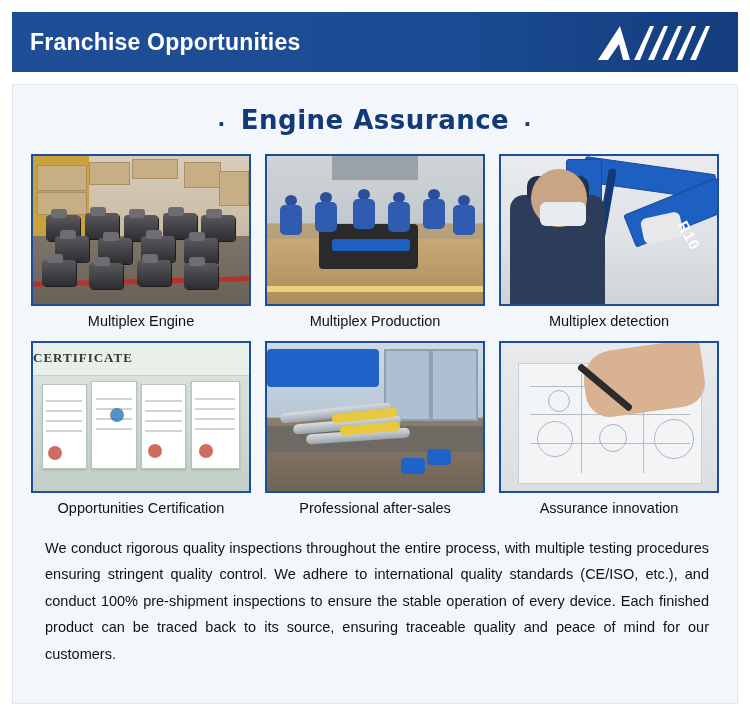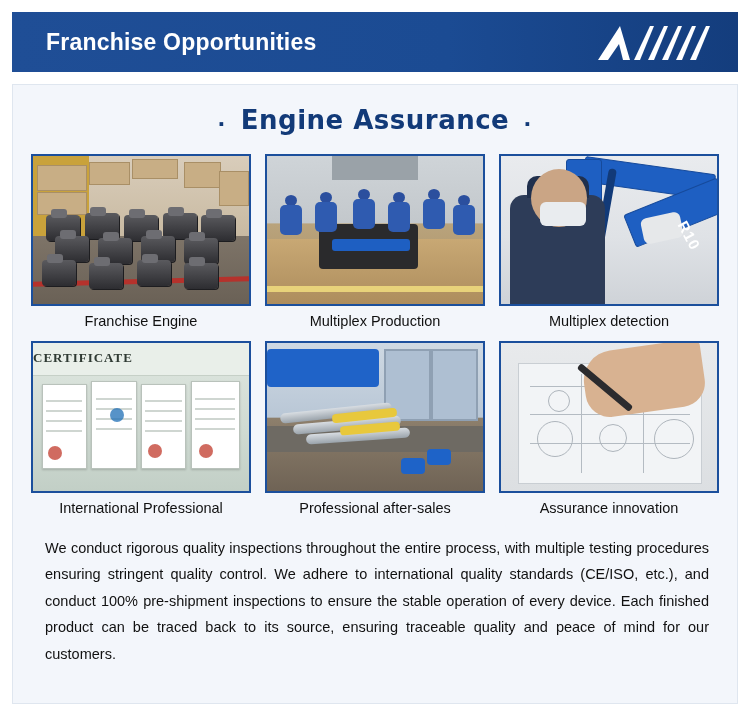--- a/index.html
+++ b/index.html
@@ -30,21 +30,21 @@
     background: linear-gradient(90deg, #1f4e96 0%, #1b4b93 60%, #143d7d 100%);
     display: flex;
     align-items: center;
     overflow: hidden;
   }
   .header-title {
     color: #ffffff;
     font-size: 23px;
     font-weight: bold;
     letter-spacing: 0.2px;
-    margin-left: 34px;
+    margin-left: 18px;
     white-space: nowrap;
   }
   .header-logo {
     position: absolute;
     right: 18px;
     top: 8px;
     width: 130px;
     height: 44px;
   }
 
@@ -230,21 +230,21 @@
             <div class="eng" style="left:10%;top:54%;"></div>
             <div class="eng" style="left:30%;top:55%;"></div>
             <div class="eng" style="left:50%;top:54%;"></div>
             <div class="eng" style="left:70%;top:55%;"></div>
             <div class="eng" style="left:4%;top:70%;"></div>
             <div class="eng" style="left:26%;top:72%;"></div>
             <div class="eng" style="left:48%;top:70%;"></div>
             <div class="eng" style="left:70%;top:72%;"></div>
           </div>
         </div>
-        <div class="caption">Franchise Engine</div>
+        <div class="caption">Multiplex Engine</div>
       </div>
 
       <div class="card">
         <div class="thumb">
           <div class="img-inner i2-bg">
             <div class="i2-crane"></div>
             <div class="i2-floor"></div>
             <div class="i2-stripe"></div>
             <div class="i2-dark"></div>
             <div class="worker" style="left:6%;top:26%;">
@@ -323,21 +323,21 @@
             </div>
             <div class="cert" style="left:73%;top:26%;width:22%;height:58%;">
               <div class="bar" style="top:18%"></div>
                 <div class="bar" style="top:30%"></div>
               <div class="bar" style="top:42%"></div>
                 <div class="bar" style="top:54%"></div>
               <div class="seal" style="left:16%;bottom:12%"></div>
             </div>
           </div>
         </div>
-        <div class="caption">International Professional</div>
+        <div class="caption">Opportunities Certification</div>
       </div>
 
       <div class="card">
         <div class="thumb">
           <div class="img-inner i5-bg">
             <div class="i5-win" style="left:54%;width:20%;height:46%;"></div>
             <div class="i5-win" style="left:76%;width:20%;height:46%;"></div>
             <div class="ph" style="left:0;top:4%;width:52%;height:26%;background:#1f63c8;border-radius:4px;"></div>
             <div class="i5-table"></div>
             <div class="i5-rod" style="left:6%;top:44%;width:52%;transform:rotate(-6deg);"></div>

